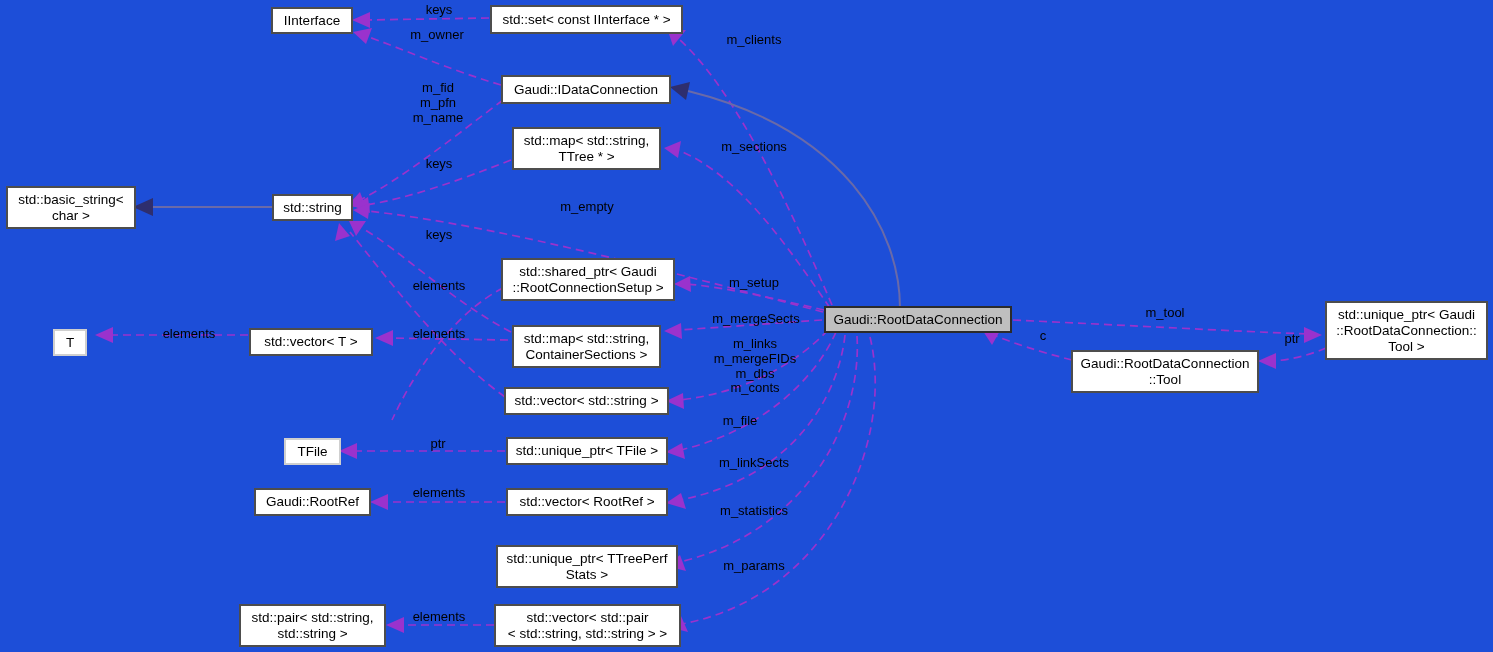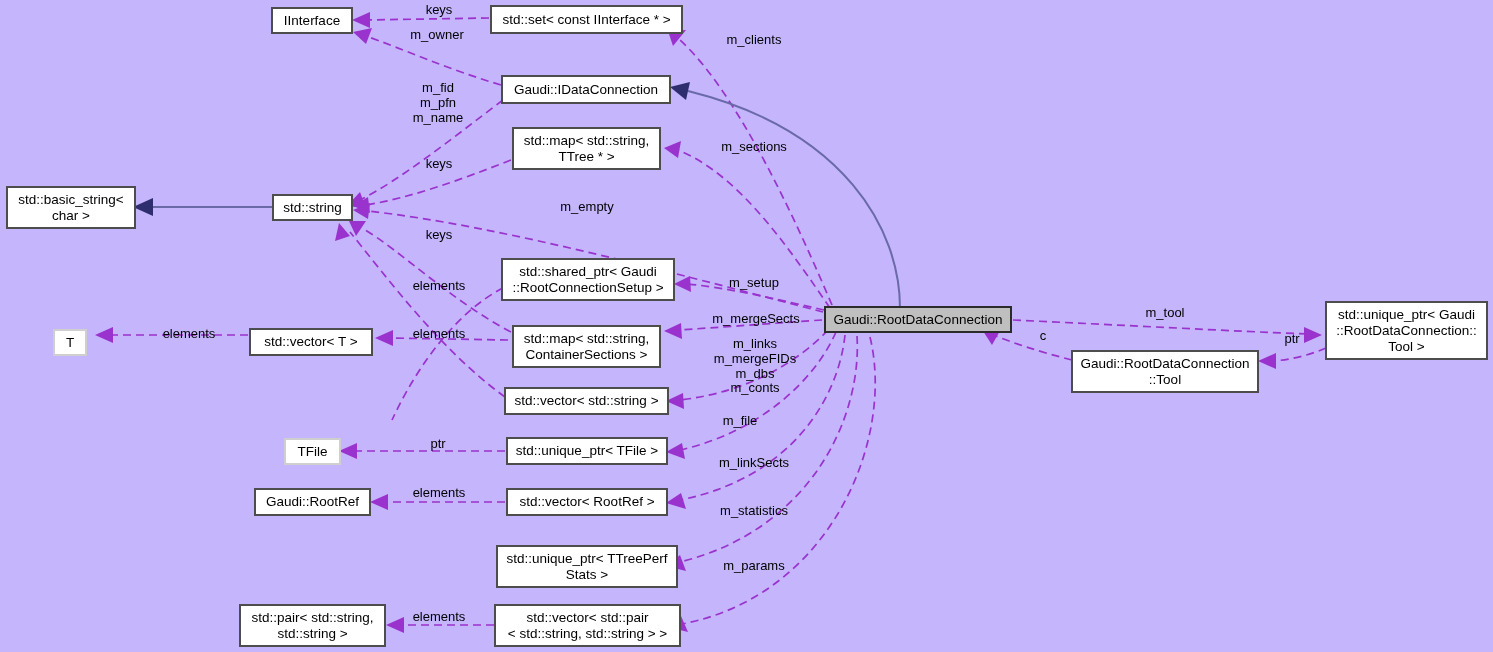--- a/index.html
+++ b/index.html
@@ -4,21 +4,21 @@
 <style>
   html, body {
     margin: 0;
     padding: 0;
     background: #ffffff;
   }
   #stage {
     position: relative;
     width: 1493px;
     height: 652px;
-    background: #c4b5fd;
+    background: #1d4ed8;
     font-family: "Liberation Sans", sans-serif;
     overflow: hidden;
     text-decoration: underline;
   }
   svg#diagram {
     position: absolute;
     left: 0;
     top: 0;
     width: 1493px;
     height: 652px;

